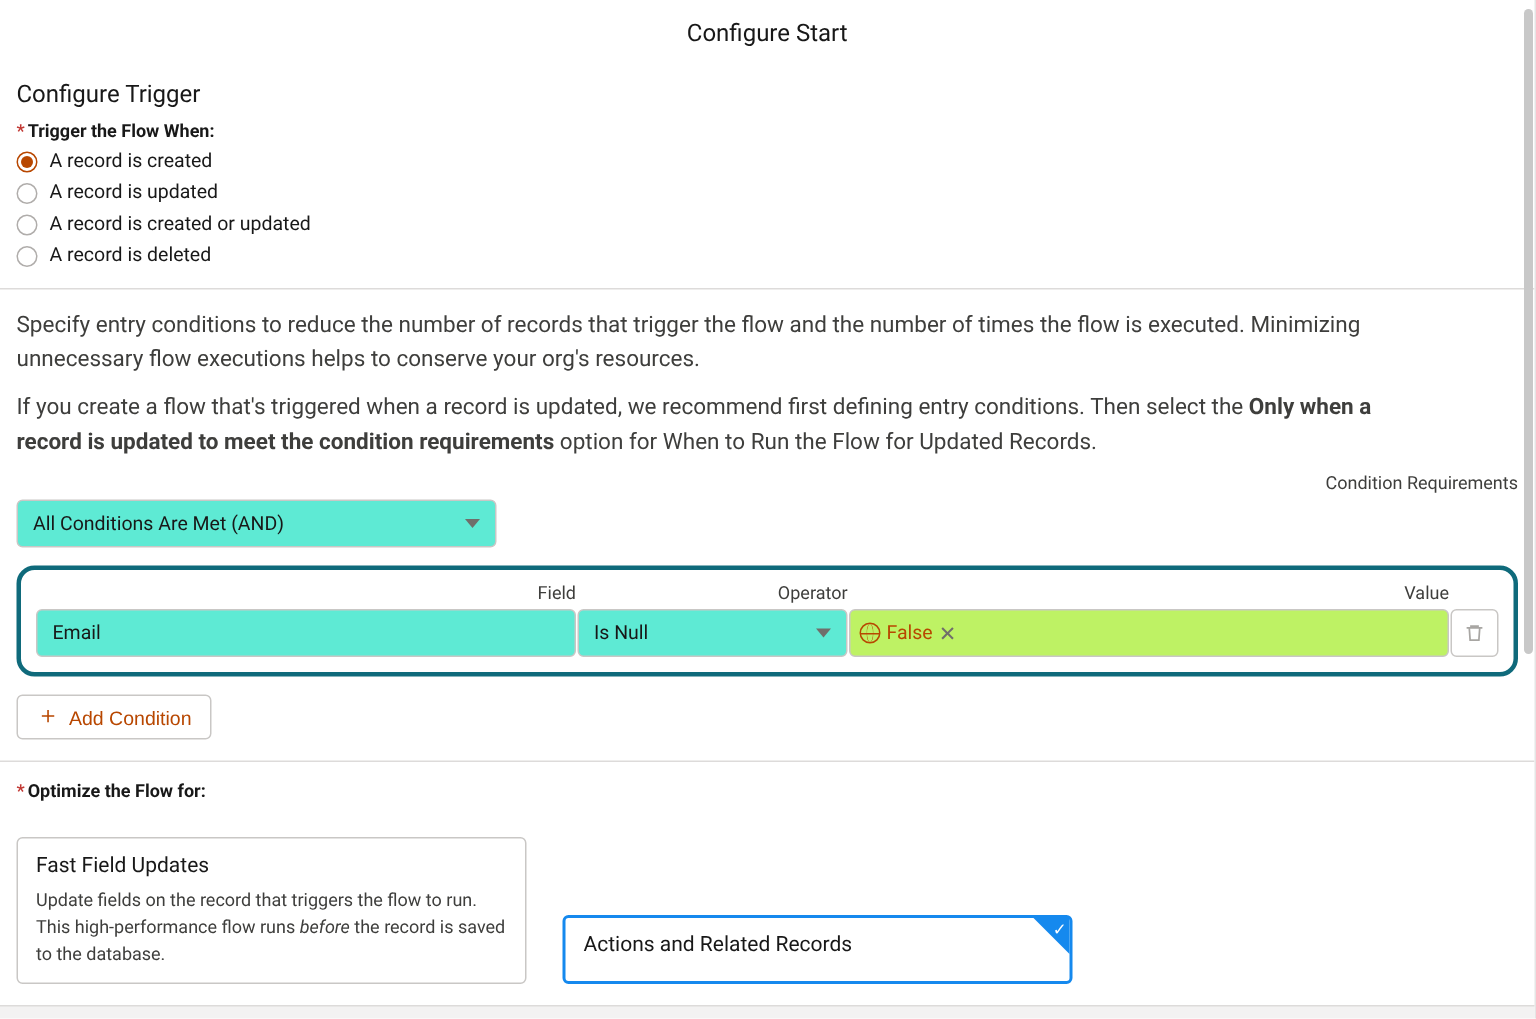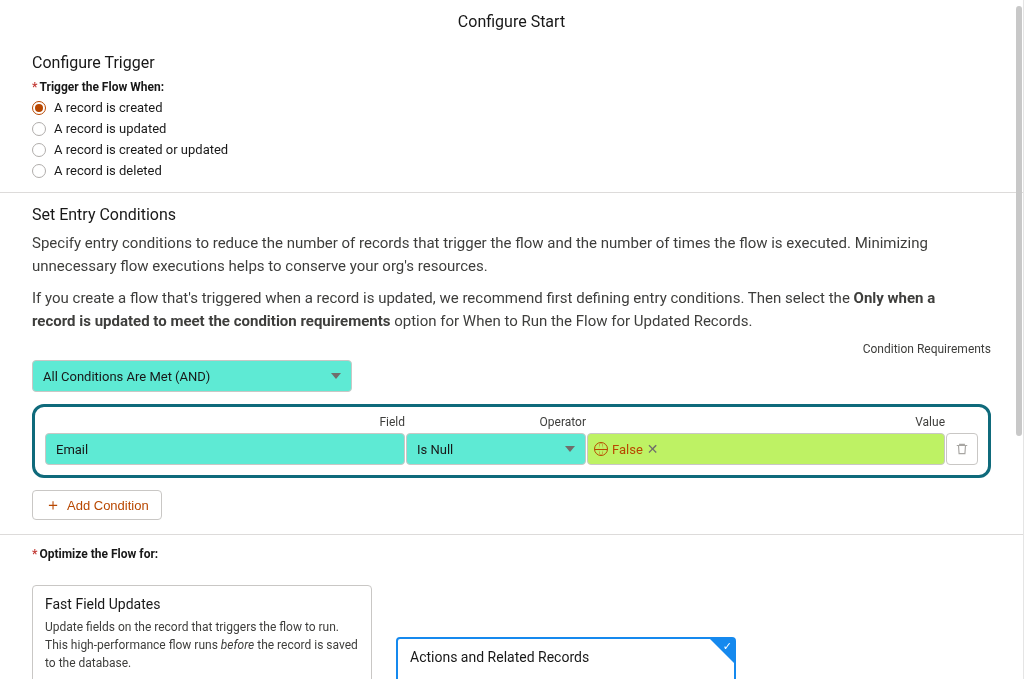--- a/index.html
+++ b/index.html
@@ -17,21 +17,21 @@
     --footer-bg:#f3f2f2;
   }
   *{box-sizing:border-box;}
   html,body{margin:0;padding:0;font-family:-apple-system,BlinkMacSystemFont,"Segoe UI",Roboto,Helvetica,Arial,sans-serif;font-size:13px;color:var(--text);background:#fff;}
   .app{width:1024px;height:679px;position:relative;overflow:hidden;display:flex;flex-direction:column;}
   .modal{flex:1;display:flex;flex-direction:column;border-right:1px solid #e5e5e5;}
   .modal-header{padding:12px 0 10px;text-align:center;font-size:16px;font-weight:400;color:var(--text);}
   .modal-body{flex:1;overflow:auto;}
 
   
-  .section{padding:12px 32px 14px;border-top:1px solid var(--border);}
+  .section{padding:12px 11px 14px;border-top:1px solid var(--border);}
   .section:first-child{border-top:none;}
   .section-title{font-size:16px;font-weight:400;margin:0 0 8px;}
   .req-label{font-size:12px;font-weight:700;margin-bottom:6px;}
   .req-label::before{content:"*";color:var(--required);margin-right:2px;}
 
   
   .radio-list{display:flex;flex-direction:column;gap:6px;margin-top:2px;}
   .radio-row{display:flex;align-items:center;gap:8px;font-size:13px;cursor:pointer;}
   .radio-dot{width:14px;height:14px;border:1px solid #b0adab;border-radius:50%;display:inline-flex;align-items:center;justify-content:center;background:#fff;}
   .radio-dot.selected{border-color:var(--accent);}
@@ -110,21 +110,20 @@
             <span>A record is created or updated</span>
           </label>
           <label class="radio-row">
             <span class="radio-dot"></span>
             <span>A record is deleted</span>
           </label>
         </div>
       </div>
 
       <div class="section">
-        <h3 class="section-title">Set Entry Conditions</h3>
         <p class="help">Specify entry conditions to reduce the number of records that trigger the flow and the number of times the flow is executed. Minimizing unnecessary flow executions helps to conserve your org's resources.</p>
         <p class="help">
           <span>If you create a flow that's triggered when a record is updated, we recommend first defining entry conditions. Then select the </span><span class="bold">Only when a record is updated to meet the condition requirements</span><span> option for When to Run the Flow for Updated Records.</span>
         </p>
 
         <div class="field-label">Condition Requirements</div>
         <div class="cond-req-wrap">
           <div class="select">
             <span>All Conditions Are Met (AND)</span>
             <span class="caret"></span>

